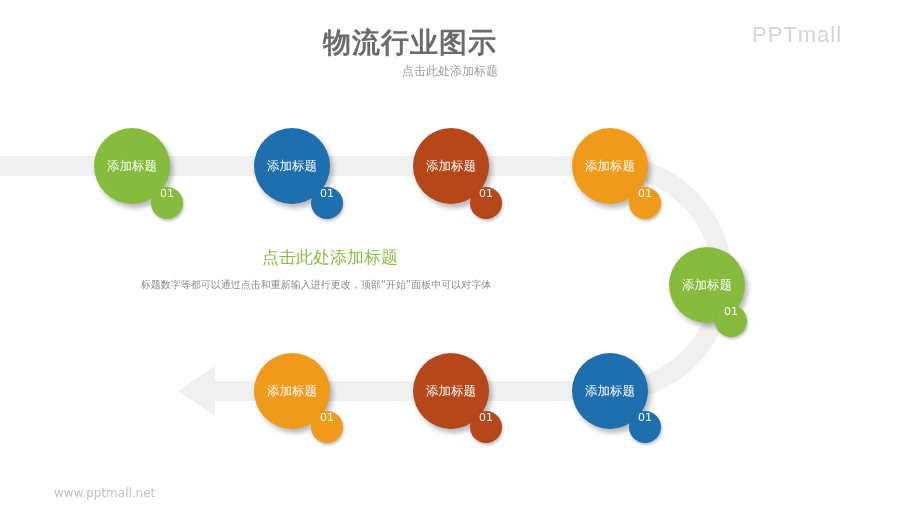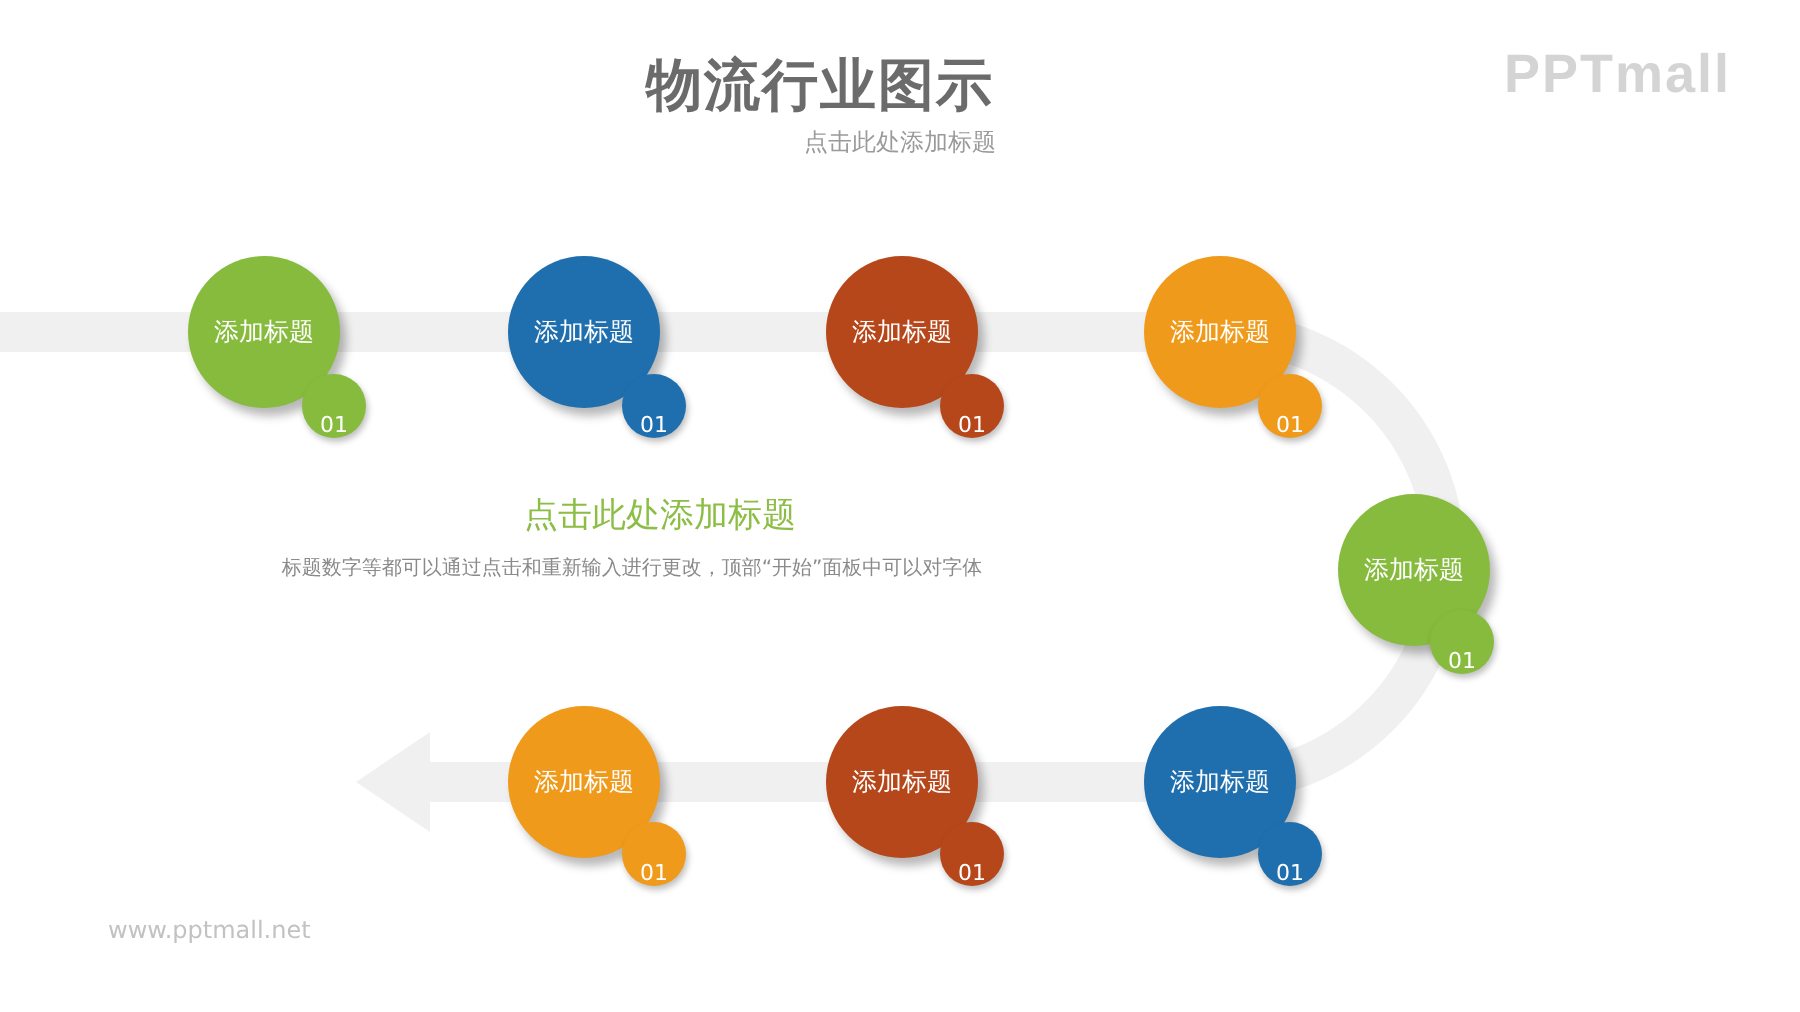--- a/index.html
+++ b/index.html
@@ -3,33 +3,33 @@
 <meta charset="utf-8">
 <style>
   html, body { margin:0; padding:0; }
   body { width:900px; height:506px; background:#ffffff; position:relative; overflow:hidden;
          font-family:"DejaVu Sans","Liberation Sans",sans-serif; }
   .title { position:absolute; left:0; width:820px; top:24px; text-align:center;
            font-size:28px; font-weight:bold; color:#6b6b6b; letter-spacing:1px; }
   .subtitle { position:absolute; left:0; width:900px; top:63px; text-align:center;
               font-size:12px; color:#9a9a9a; }
   .logo { position:absolute; left:752px; top:22px; font-family:"Liberation Sans",sans-serif;
-          font-size:27px; color:#d4d4d4; letter-spacing:1px; font-weight:bold; }
+          font-size:22px; color:#d4d4d4; letter-spacing:1px; font-weight:normal; }
   .track { position:absolute; left:0; top:0; }
   .node { position:absolute; width:76px; height:76px; border-radius:50%;
           display:flex; align-items:center; justify-content:center;
           color:#ffffff; font-size:12.5px; box-shadow:3px 4px 5px rgba(0,0,0,0.28);font-family:Liberation Mono, monospace; }
   .badge { position:absolute; width:32px; height:32px; border-radius:50%;
-           display:flex; align-items:flex-end; justify-content:center;
+           display:flex; align-items:flex-start; justify-content:center;
            color:#ffffff; font-size:11px; box-shadow:1px 2px 3px rgba(0,0,0,0.25); }
   .center-title { position:absolute; left:200px; width:260px; top:246px; text-align:center;
                   font-size:17px; color:#8cbd45; }
   .center-desc { position:absolute; left:128px; width:376px; top:276px; text-align:center;
                  font-size:10px; line-height:18px; color:#8a8a8a; }
-  .footer { position:absolute; left:54px; top:458px; font-size:12px; color:#c2c2c2; }
+  .footer { position:absolute; left:54px; top:486px; font-size:12px; color:#c2c2c2; }
 </style>
 </head>
 <body>
 
 <div class="title">物流行业图示</div>
 <div class="subtitle">点击此处添加标题</div>
 <div class="logo">PPTmall</div>
 
 <svg class="track" width="900" height="506" viewBox="0 0 900 506">
   <path d="M0,166 L610,166 A112.5,112.5 0 0 1 610,391 L210,391" fill="none" stroke="#f0f0f0" stroke-width="20"></path>

